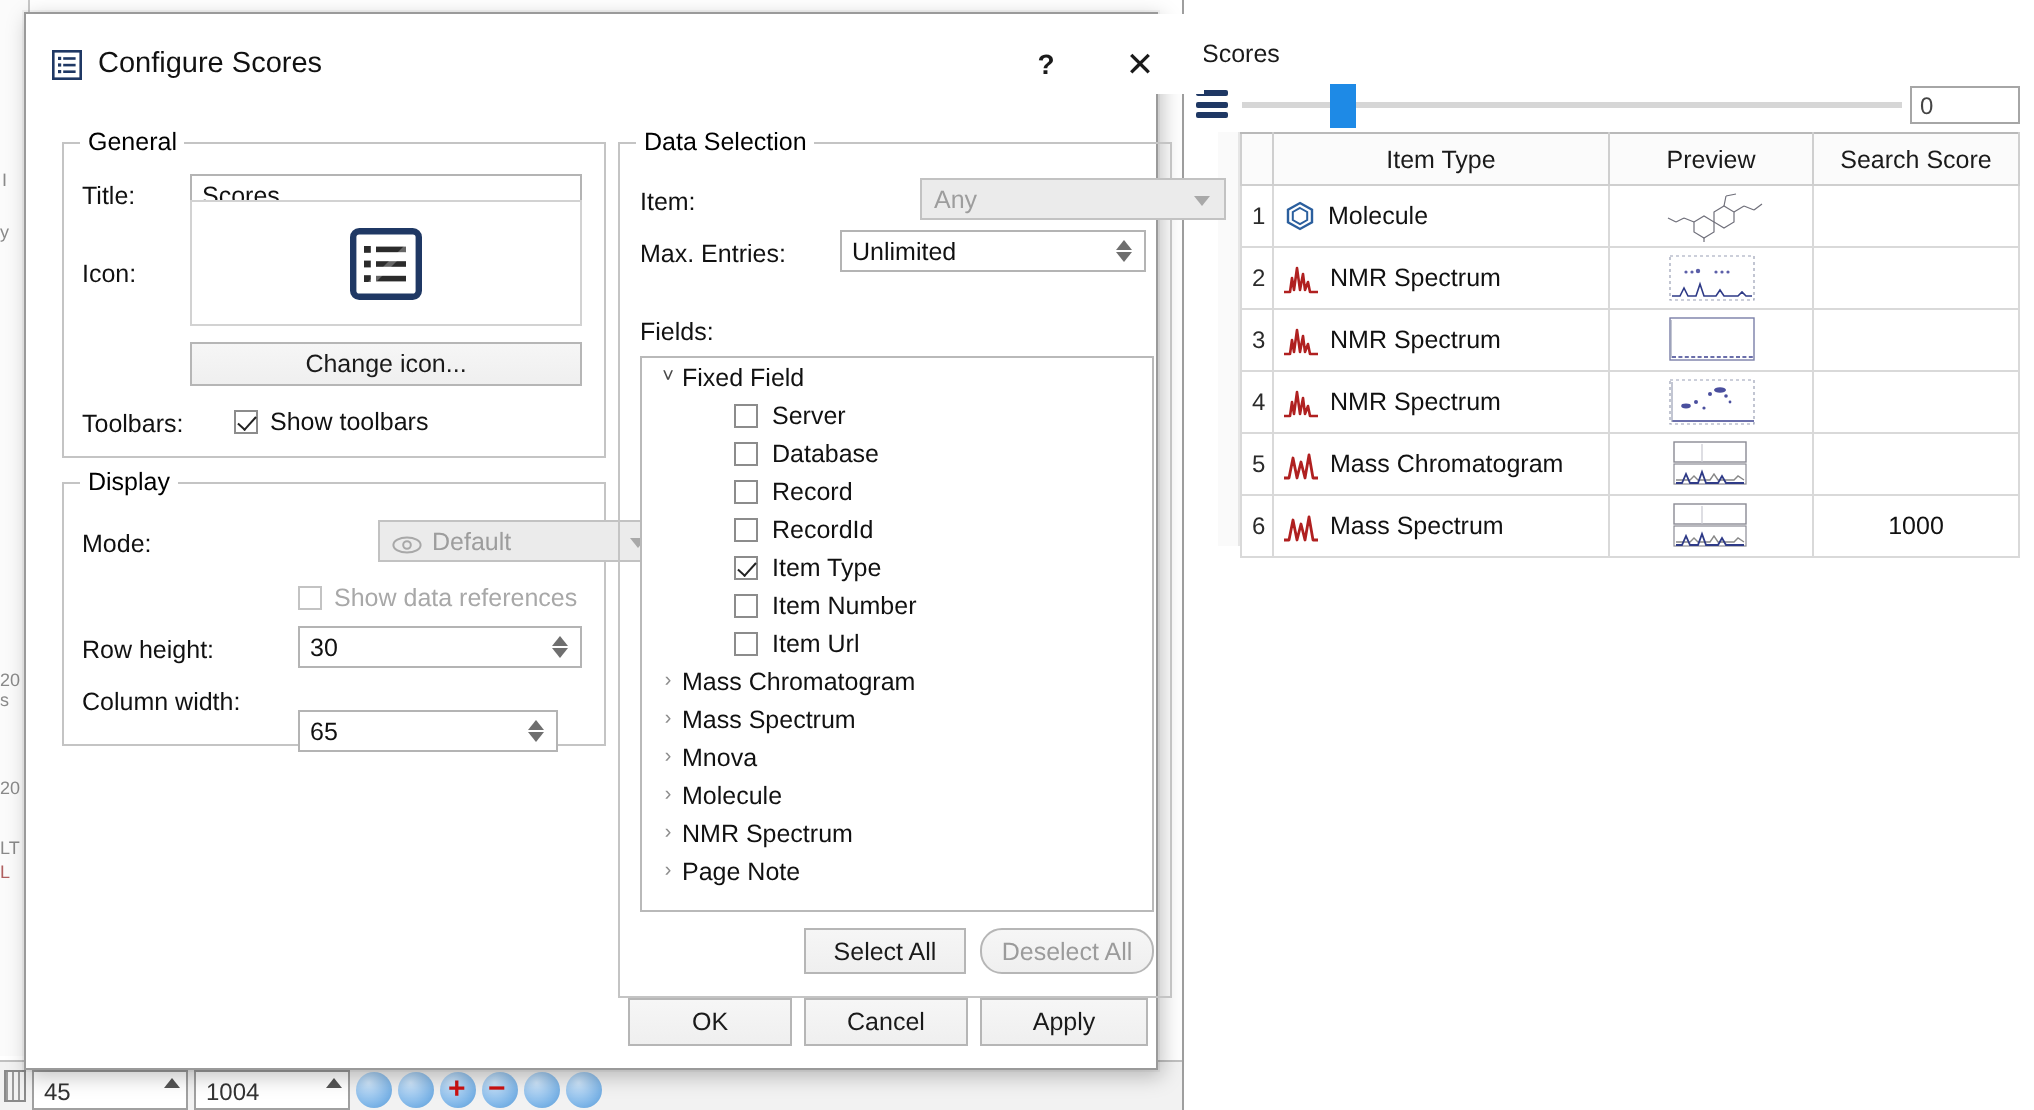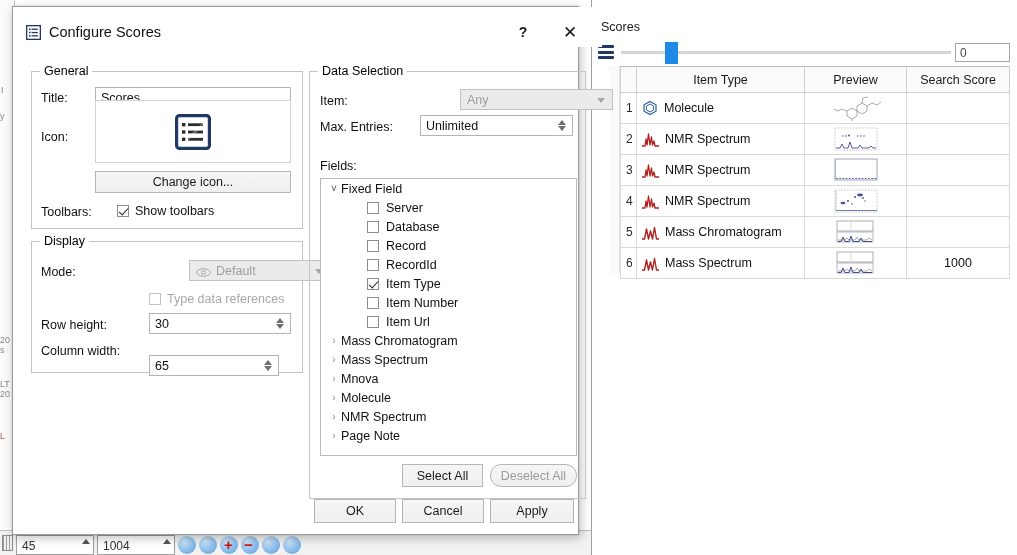--- a/index.html
+++ b/index.html
@@ -355,21 +355,21 @@
 <div class="root">
 
   <div id="bg-app">
 
     <div id="bg-left-strip">
       <div class="bg-ghost" style="left:1px;top:86px;">I</div>
       <div class="bg-ghost" style="left:0px;top:112px;">y</div>
       <div class="bg-ghost" style="left:0px;top:336px;">20</div>
       <div class="bg-ghost" style="left:0px;top:346px;">s</div>
       <div class="bg-ghost" style="left:0px;top:390px;">20</div>
-      <div class="bg-ghost" style="left:0px;top:380px;">LT</div>
+      <div class="bg-ghost" style="left:0px;top:420px;">LT</div>
       <div class="bg-ghost" style="left:0px;top:432px;color:#b06060;">L</div>
     </div>
 
     <div id="bg-bottom-bar">
       <div class="grip"></div>
       <div class="bg-spin">
         <span>45</span>
         <span class="arr"></span>
       </div>
       <div class="bg-spin">
@@ -661,21 +661,21 @@
           <ellipse cx="7.5" cy="4.5" rx="6.8" ry="3.8" fill="none" stroke="#a8a8a8" stroke-width="1"></ellipse>
           <circle cx="7.5" cy="4.5" r="1.9" fill="none" stroke="#a8a8a8" stroke-width="1"></circle>
         </svg>
       </span>
       <span>Default</span>
       <span class="caret"></span>
     </div>
 
     <div class="checkrow disabled" style="left:136px; top:285px;">
       <span class="chk disabled"></span>
-      <span>Type data references</span>
+      <span>Show data references</span>
     </div>
 
     <span class="lbl" style="left:28px; top:311px;">Row height:</span>
     <div class="spin" style="left:136px; top:306px; width:142px; height:21px;">
       <span>30</span>
       <span class="up"></span>
       <span class="down"></span>
     </div>
 
     <span class="lbl" style="left:28px; top:337px;">Column width:</span>

